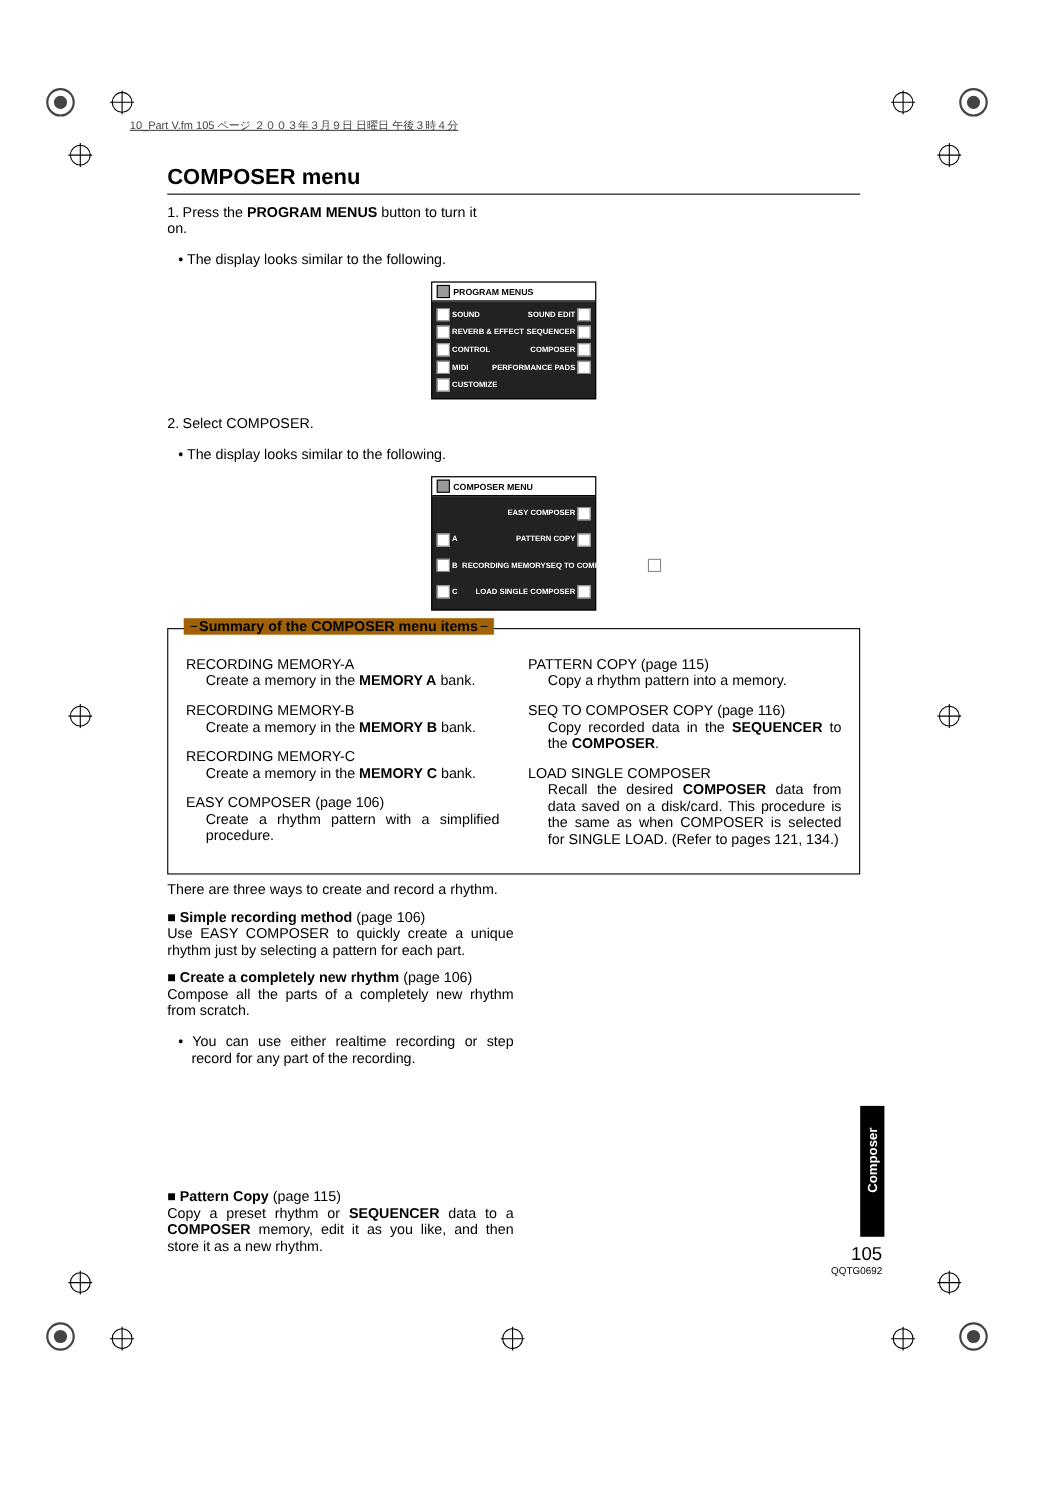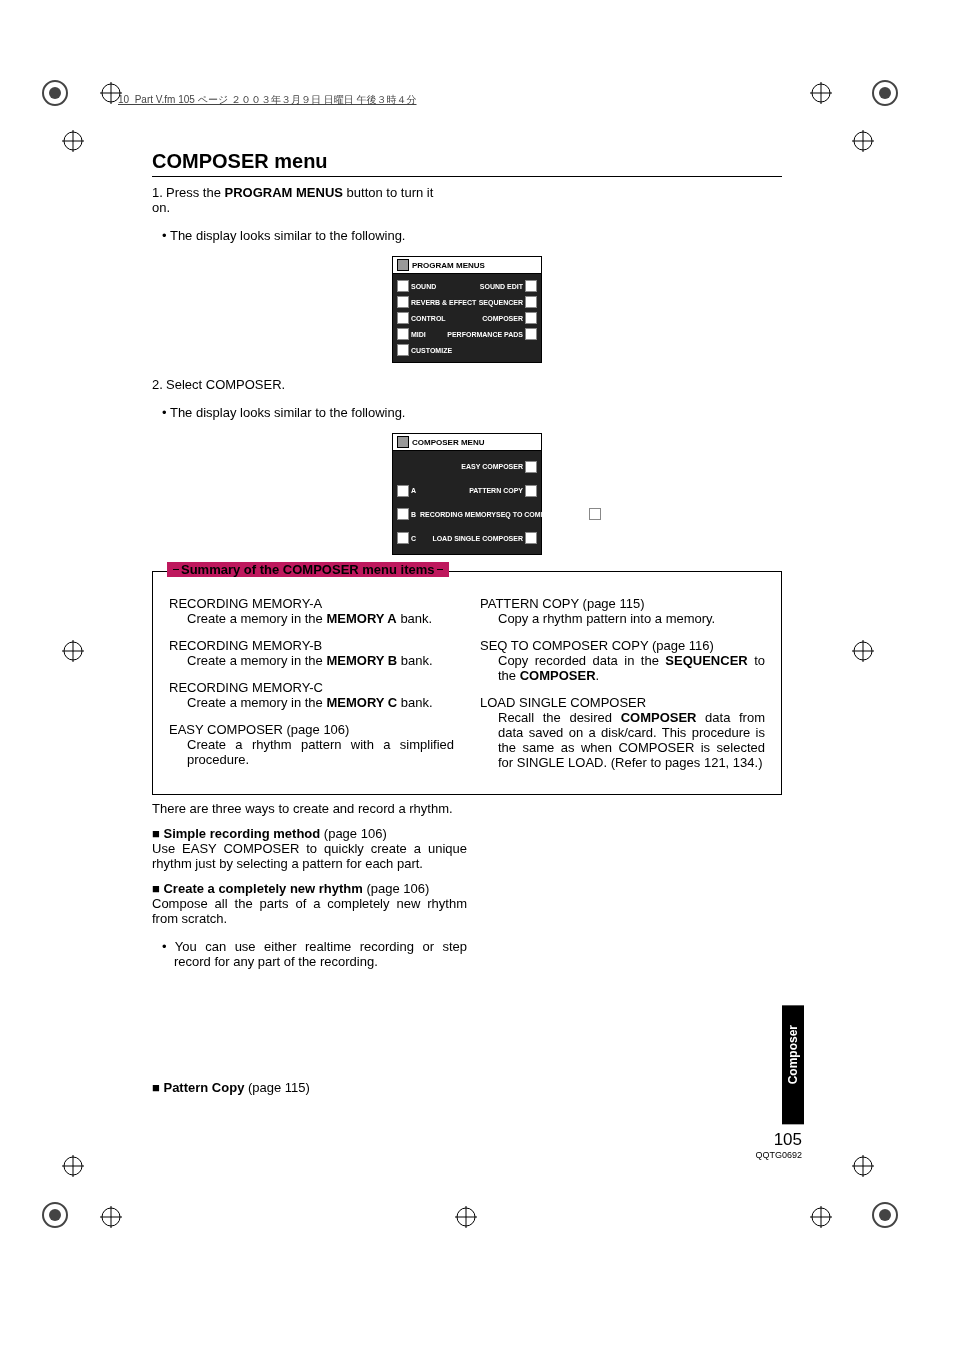--- a/index.html
+++ b/index.html
@@ -29,21 +29,21 @@
     border-bottom: 2px solid #000;
     padding-bottom: 4px;
     margin-bottom: 50px;
     font-family: Arial, sans-serif;
     font-weight: 900;
     font-size: 16px;
   }
   .print-meta {
     position: absolute;
     left: 118px;
-    top: 93px;
+    top: 107px;
     font-size: 10px;
     color: #444;
     text-decoration: underline;
   }
   h2.section {
     font-family: Arial, sans-serif;
     font-weight: 900;
     font-size: 20px;
     margin: 0 0 8px 0;
     border-bottom: 1px solid #000;
@@ -134,21 +134,21 @@
   .summary-box {
     border: 1px solid #000;
     margin-top: 16px;
     padding: 12px 16px 24px 16px;
     position: relative;
   }
   .summary-title {
     position: absolute;
     top: -10px;
     left: 14px;
-    background: #be185d;
+    background: #a16207;
     padding: 0 4px;
     font-weight: bold;
     font-size: 13px;
   }
   .summary-columns {
     display: flex;
     gap: 26px;
   }
   .summary-col {
     width: 50%;
@@ -518,20 +518,21 @@
           <span class="square">■ </span><b>Create a completely new rhythm</b><span> (page 106)</span><br>
           <span>Compose all the parts of a completely new rhythm from scratch.</span>
           <ul class="bullet">
             <li>You can use either realtime recording or step record for any part of the recording.</li>
           </ul>
         </div>
       </div>
       <div>
         <div class="method-block" style="margin-top:58px;">
           <span class="square">■ </span><b>Pattern Copy</b><span> (page 115)</span><br>
+          <span><span>Copy a preset rhythm or </span><b>SEQUENCER</b><span> data to a </span><b>COMPOSER</b><span> memory, edit it as you like, and then store it as a new rhythm.</span></span>
         </div>
       </div>
     </div>
 
   </div>
 
   <div class="side-tab">Composer</div>
 
   <div class="page-footer">
     <div class="page-number">105</div>

